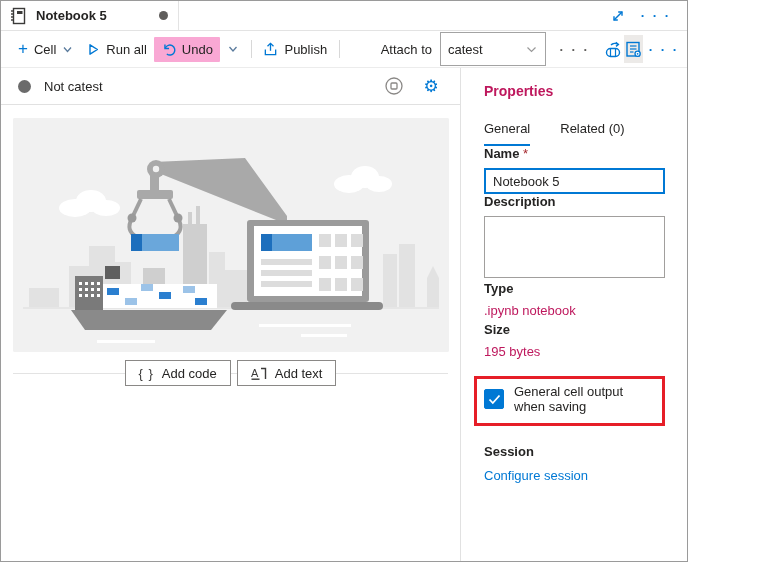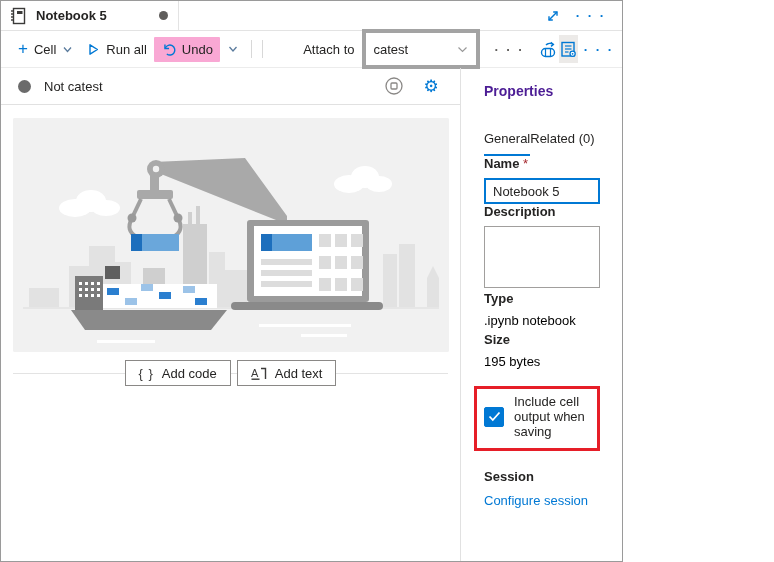--- a/index.html
+++ b/index.html
@@ -1,36 +1,36 @@
 <!DOCTYPE html>
 <html><head>
 <meta charset="utf-8">
 <style>
   * { box-sizing: border-box; margin: 0; padding: 0; }
   html,body { background:#fff; }
   body { font-family: "Liberation Sans", "DejaVu Sans", sans-serif; font-size:13px; color:#252423; }
-  .window { width:623px; height:562px; border:1px solid #9a9a9a; background:#fff; overflow:hidden; display:flex; flex-direction:column; }
+  .window { width:688px; height:562px; border:1px solid #9a9a9a; background:#fff; overflow:hidden; display:flex; flex-direction:column; }
 
   
   .tabbar { height:30px; display:flex; align-items:stretch; border-bottom:1px solid #e3e3e3; background:#fff; flex:0 0 auto; }
   .tab { width:178px; display:flex; align-items:center; gap:9px; padding:0 10px 0 9px; border-right:1px solid #e3e3e3; background:#fff; cursor:pointer; }
   .tab-title { font-weight:bold; font-size:13px; color:#252423; white-space:nowrap; }
   .dirty-dot { width:9px; height:9px; border-radius:50%; background:#605e5c; margin-left:auto; }
   .tab-actions { margin-left:auto; display:flex; align-items:center; gap:16px; padding-right:16px; color:#0078d4; }
   .blue-dots { color:#0078d4; font-weight:bold; letter-spacing:2px; font-size:13px; cursor:pointer; }
   .gray-dots { color:#605e5c; font-weight:bold; letter-spacing:2px; font-size:13px; cursor:pointer; padding:0 4px; }
 
   
   .toolbar { height:37px; display:flex; align-items:center; padding:0 8px 0 10px; border-bottom:1px solid #ececec; flex:0 0 auto; white-space:nowrap; }
   .tbtn { display:inline-flex; align-items:center; gap:6px; padding:5px 7px; cursor:pointer; color:#252423; border-radius:1px; }
   .tbtn.gray-bg { background:#f9a8d4; }
   .plus { color:#0078d4; font-size:17px; line-height:12px; font-weight:normal; }
   .vdiv { width:1px; height:18px; background:#d8d8d8; margin:0 5px; }
   .attach-label { padding:0 8px 0 4px;margin-left:32px; }
-  .dropdown { width:172px; height:26px; border:4px solid #a3a3a3; background:#fff; display:inline-flex; align-items:center; justify-content:space-between; padding:16px 7px; cursor:pointer; }
+  .dropdown { width:172px; height:26px; border:1px solid #a3a3a3; background:#fff; display:inline-flex; align-items:center; justify-content:space-between; padding:16px 7px; cursor:pointer; }
   .tb-icon-btn { display:inline-flex; align-items:center; justify-content:center; width:30px; height:28px; cursor:pointer; }
   .tb-icon-btn.active { background:#eceae8; }
 
   
   .main { flex:1; display:flex; min-height:0; }
   .left { width:460px; flex:0 0 auto; border-right:1px solid #e1e1e1; display:flex; flex-direction:column; }
   .right { flex:1; position:relative; padding:15px 22px 0 23px; overflow:hidden; }
 
   
   .statusbar { height:37px; display:flex; align-items:center; gap:13px; padding:0 17px; border-bottom:1px solid #e1e1e1; flex:0 0 auto; }
@@ -41,29 +41,29 @@
 
   
   .canvas { padding:13px 12px 0 12px; }
   .illus-card { width:436px; height:234px; background:#f1f1f1; border-radius:2px; overflow:hidden; }
   .addrow { position:relative; height:42px; display:flex; align-items:center; justify-content:center; gap:6px; }
   .addrow::before { content:""; position:absolute; left:0; right:0; top:50%; border-top:1px solid #e3e3e3; }
   .addbtn { position:relative; background:#fff; border:1px solid #8a8886; height:26px; display:inline-flex; align-items:center; gap:8px; padding:0 13px; cursor:pointer; font-size:13px; color:#252423; }
   .curly { font-size:13px; color:#3b3a39; letter-spacing:1px; }
 
   
-  .props-title { font-size:14px; font-weight:bold; color:#4c1d95; }
-  .ptabs { display:flex; margin-top:32px; }
+  .props-title { font-size:14px; font-weight:bold; color:#be185d; }
+  .ptabs { display:flex; gap:30px; margin-top:22px; }
   .ptab { padding-bottom:8px; cursor:pointer; color:#252423; border-bottom:2px solid transparent; }
   .ptab.active { border-bottom:2px solid #0078d4; }
   .flabel { font-weight:bold; font-size:13px; margin-bottom:7px; color:#252423; }
   .req { color:#a4262c; font-weight:normal; }
   .name-input { width:100%; height:26px; border:2px solid #0078d4; padding:0 7px; font-size:13px; font-family:inherit; color:#252423; outline:none; }
   .desc-area { width:100%; height:62px; border:1px solid #a19f9d; resize:none; font-family:inherit; font-size:13px; padding:5px 7px; outline:none; }
-  .fvalue { font-size:13px; color:#000000; margin-bottom:4px; }
+  .fvalue { font-size:13px; color:#be185d; margin-bottom:4px; }
   .annotated { border:3px solid #e61e28; display:inline-block; margin:13px 0 2px -10px; padding:5px 10px 9px 7px; }
   .annotated .flabel { margin-top:0; margin-bottom:8px; }
   .checkrow { display:flex; align-items:center; gap:10px; }
   .checkbox { width:20px; height:20px; background:#0078d4; border:1px solid #0078d4; border-radius:2px; display:inline-flex; align-items:center; justify-content:center; cursor:pointer; flex:0 0 auto; }
   .link { color:#0078d4; cursor:pointer; font-size:13px; margin-top:2px; display:inline-block; }
   .session-label { margin-top:16px; }
 </style>
 </head>
 <body>
 
@@ -116,20 +116,28 @@
         <path d="M4.6 6.4 A5.3 5.3 0 1 1 6.2 12.8" fill="none" stroke="#0078d4" stroke-width="1.5"></path>
       </svg>
       <span>Undo</span>
     </span>
     <span class="tbtn">
       <svg width="12" height="12" viewBox="0 0 12 12">
           <polyline points="2.5,4 6,8 9.5,4" fill="none" stroke="#5a7b9d" stroke-width="1.3"></polyline>
         </svg>
     </span>
     <span class="vdiv"></span>
+    <span class="tbtn">
+      <svg width="15" height="15" viewBox="0 0 16 16">
+        <polyline points="4.8,4.6 8,1.4 11.2,4.6" fill="none" stroke="#0078d4" stroke-width="1.4"></polyline>
+        <line x1="8" y1="1.8" x2="8" y2="9.4" stroke="#0078d4" stroke-width="1.4"></line>
+        <polyline points="2.5,8 2.5,13.5 13.5,13.5 13.5,8" fill="none" stroke="#0078d4" stroke-width="1.4"></polyline>
+      </svg>
+      <span>Publish</span>
+    </span>
     <span class="vdiv"></span>
     <span class="attach-label">Attach to</span>
     <span class="dropdown">
       <span>catest</span>
       <svg width="13" height="13" viewBox="0 0 13 13">
           <polyline points="2.5,4.5 6.5,8.5 10.5,4.5" fill="none" stroke="#999" stroke-width="1.2"></polyline>
         </svg>
     </span>
     <span class="gray-dots" style="margin:0 10px;">· · ·</span>
     <span class="tb-icon-btn">
@@ -317,21 +325,21 @@
       <div class="flabel">Size</div>
       <div class="fvalue">195 bytes</div>
 
       <div class="annotated">
         <div class="checkrow">
           <span class="checkbox">
             <svg width="13" height="11" viewBox="0 0 13 11">
               <polyline points="1.5,5.5 4.8,9 11.5,1.5" fill="none" stroke="#ffffff" stroke-width="1.8"></polyline>
             </svg>
           </span>
-          <span>Include cell output when saving</span>
+          <span>General cell output when saving</span>
         </div>
       </div>
 
       <div class="flabel session-label">Session</div>
       <span class="link">Configure session</span>
     </div>
   </div>
 </div>
 
 </body></html>

